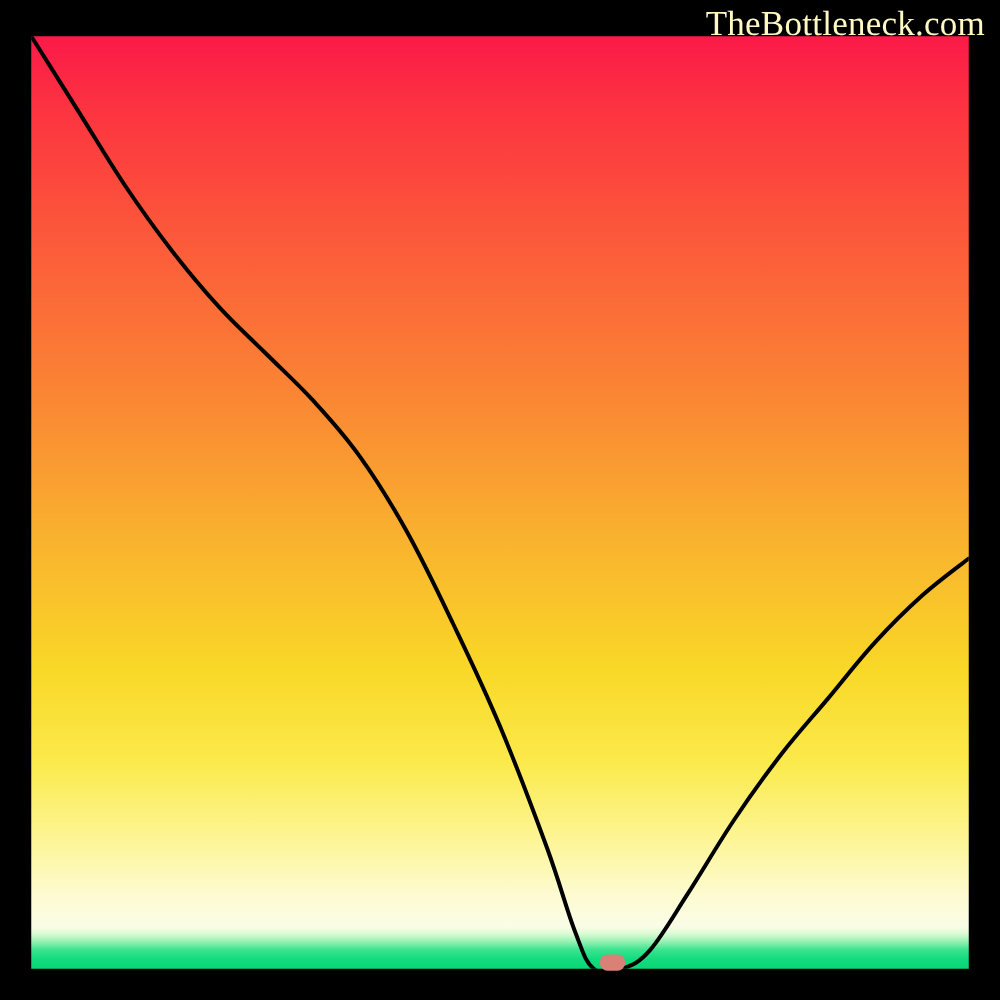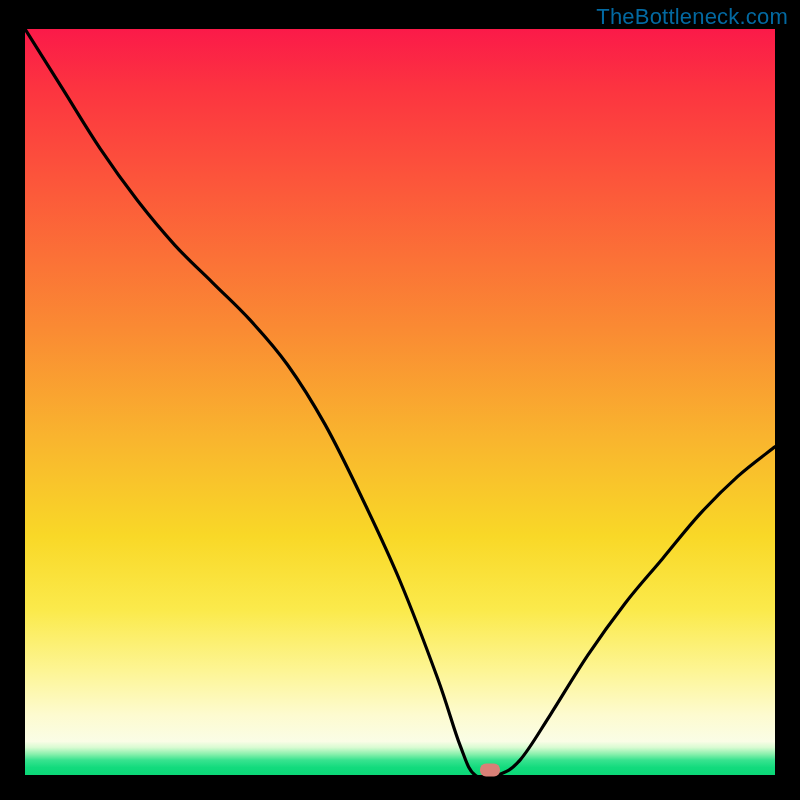--- a/index.html
+++ b/index.html
@@ -14,26 +14,27 @@
   .frame {
     position: relative;
     width: 800px;
     height: 800px;
     background: #000;
   }
   .watermark {
     position: absolute;
     top: 4px;
     right: 12px;
-    color: #0369a1;
-    font-size: 22px;
+    color: #fef9c3;
+    font-size: 28px;
     font-weight: 500;
     letter-spacing: 0.2px;
     z-index: 3;
     user-select: none;
+    font-family: Liberation Serif, serif;
   }
   
   .plot {
     position: absolute;
     left: 25px;
     top: 29px;
     width: 750px;   
     height: 746px;  
     
     background: linear-gradient(

